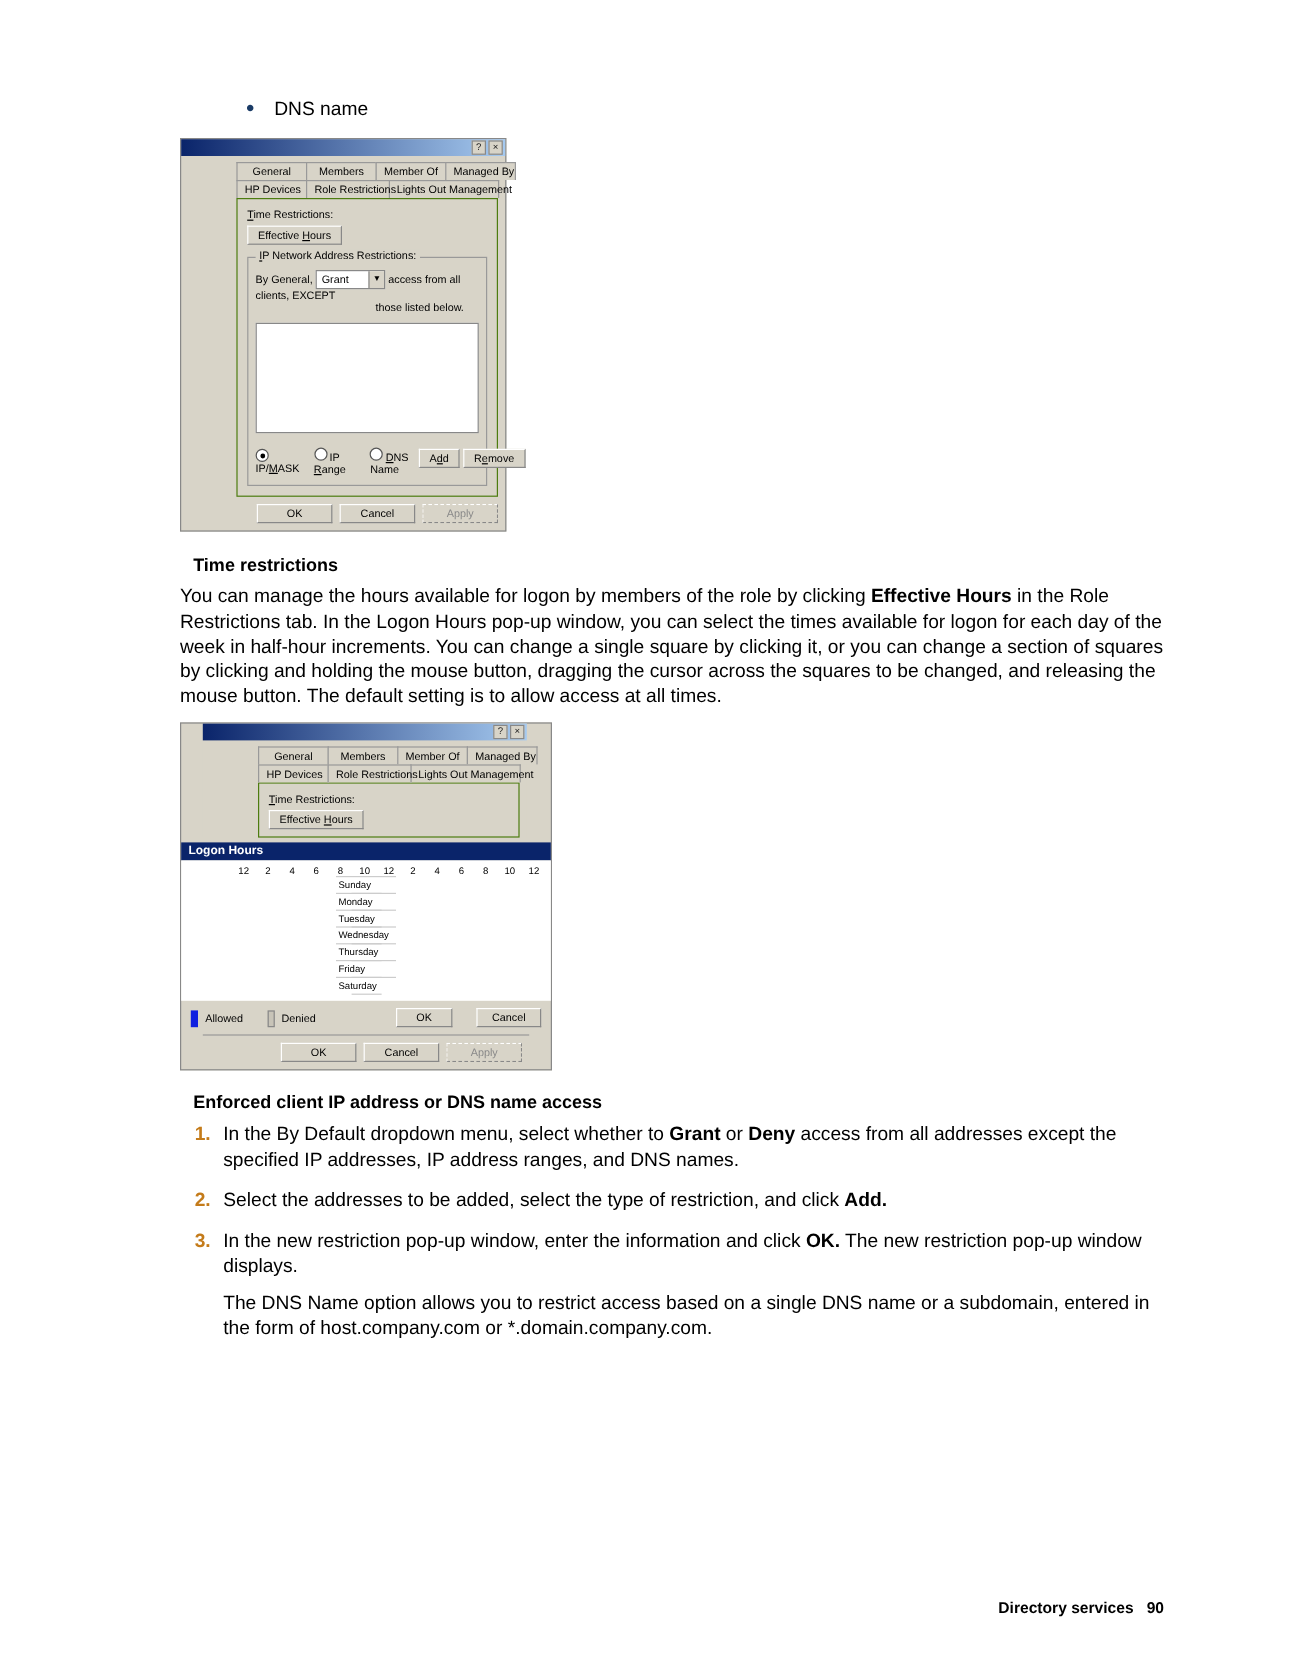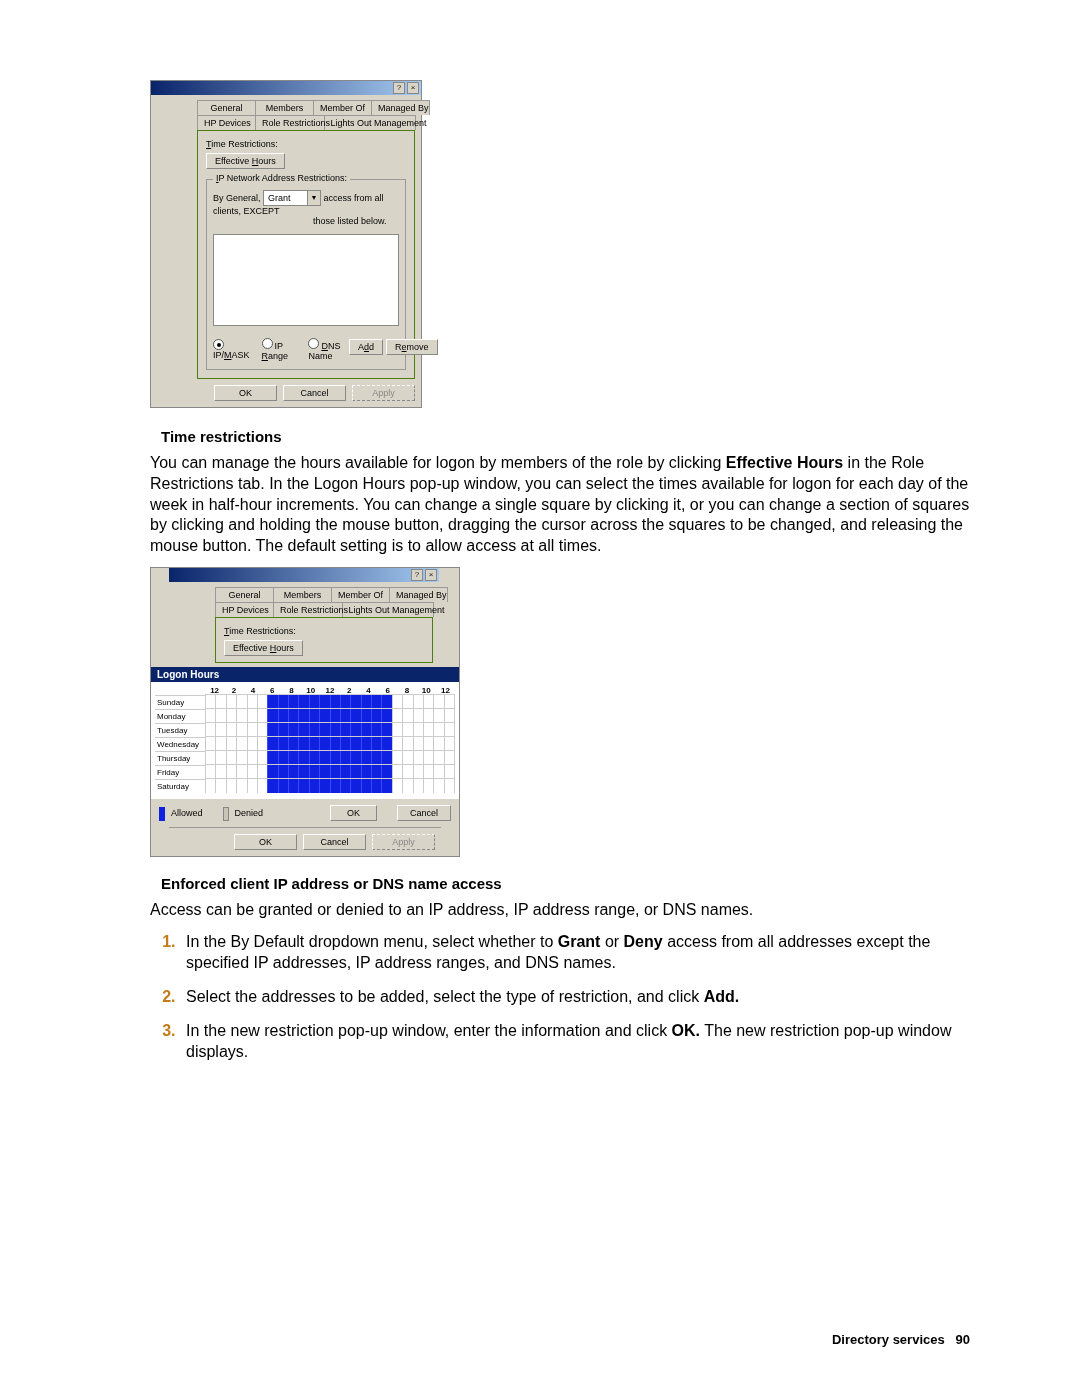--- a/index.html
+++ b/index.html
@@ -214,32 +214,32 @@
     padding: 2px 6px;
     font-size: 10px;
     margin-top: 4px;
   }
   .hours-table {
     background: #fff;
     padding: 4px 4px 6px 4px;
   }
   .hour-head {
     display: flex;
-    margin-left: 50px;
+    margin-left: 38px;
     font-size: 8px;
-    font-weight: bold;
   }
   .hour-head span {
     flex: 1;
     text-align: center;
   }
   .dayrow {
     display: flex;
     align-items: center;
     height: 14px;
+    flex-direction: column;
   }
   .daylabel {
     width: 50px;
     font-size: 8px;
     padding-left: 2px;
     border-top: 1px solid #ccc;
     height: 100%;
     line-height: 14px;
     box-sizing: border-box;
   }
@@ -307,20 +307,24 @@
     font-size: 13px;
     font-weight: bold;
   }
   .u { text-decoration: underline; }
 </style>
 </head>
 <body>
 
 <div class="page">
 
+  <div class="bullet-list">
+    <span class="bullet">•</span>
+    <span>DNS name</span>
+  </div>
 
   <div class="dialog">
     <div class="titlebar">
       <div class="titlebar-btns">
         <span class="tbtn">?</span>
         <span class="tbtn">×</span>
       </div>
     </div>
     <div class="tabs">
       <div class="tabrow" id="d1r1">
@@ -643,29 +647,29 @@
       </div>
       <div class="dlgfooter" style="border-top:1px solid #999;margin:0 18px;">
         <span class="btn3d">OK</span>
         <span class="btn3d">Cancel</span>
         <span class="btn3d apply-disabled">Apply</span>
       </div>
     </div>
   </div>
 
   <h4 class="sec-head">Enforced client IP address or DNS name access</h4>
-  <p class="body">Access can be granted or denied to an IP address, IP address range, or DNS names.</p>
   <ol class="steps">
     <li>
       <span>In the By Default dropdown menu, select whether to </span><b>Grant</b><span> or </span><b>Deny</b><span> access from all addresses except the specified IP addresses, IP address ranges, and DNS names.</span>
     </li>
     <li>
       <span>Select the addresses to be added, select the type of restriction, and click </span><b>Add.</b>
     </li>
     <li>
       <span>In the new restriction pop-up window, enter the information and click </span><b>OK.</b><span> The new restriction pop-up window displays.</span>
+      <p class="body" style="margin-top:10px;">The DNS Name option allows you to restrict access based on a single DNS name or a subdomain, entered in the form of host.company.com or *.domain.company.com.</p>
     </li>
   </ol>
 
   <div class="footer">
     <span>Directory services</span>&nbsp;&nbsp;&nbsp;<span>90</span>
   </div>
 </div>
 
 </body></html>

